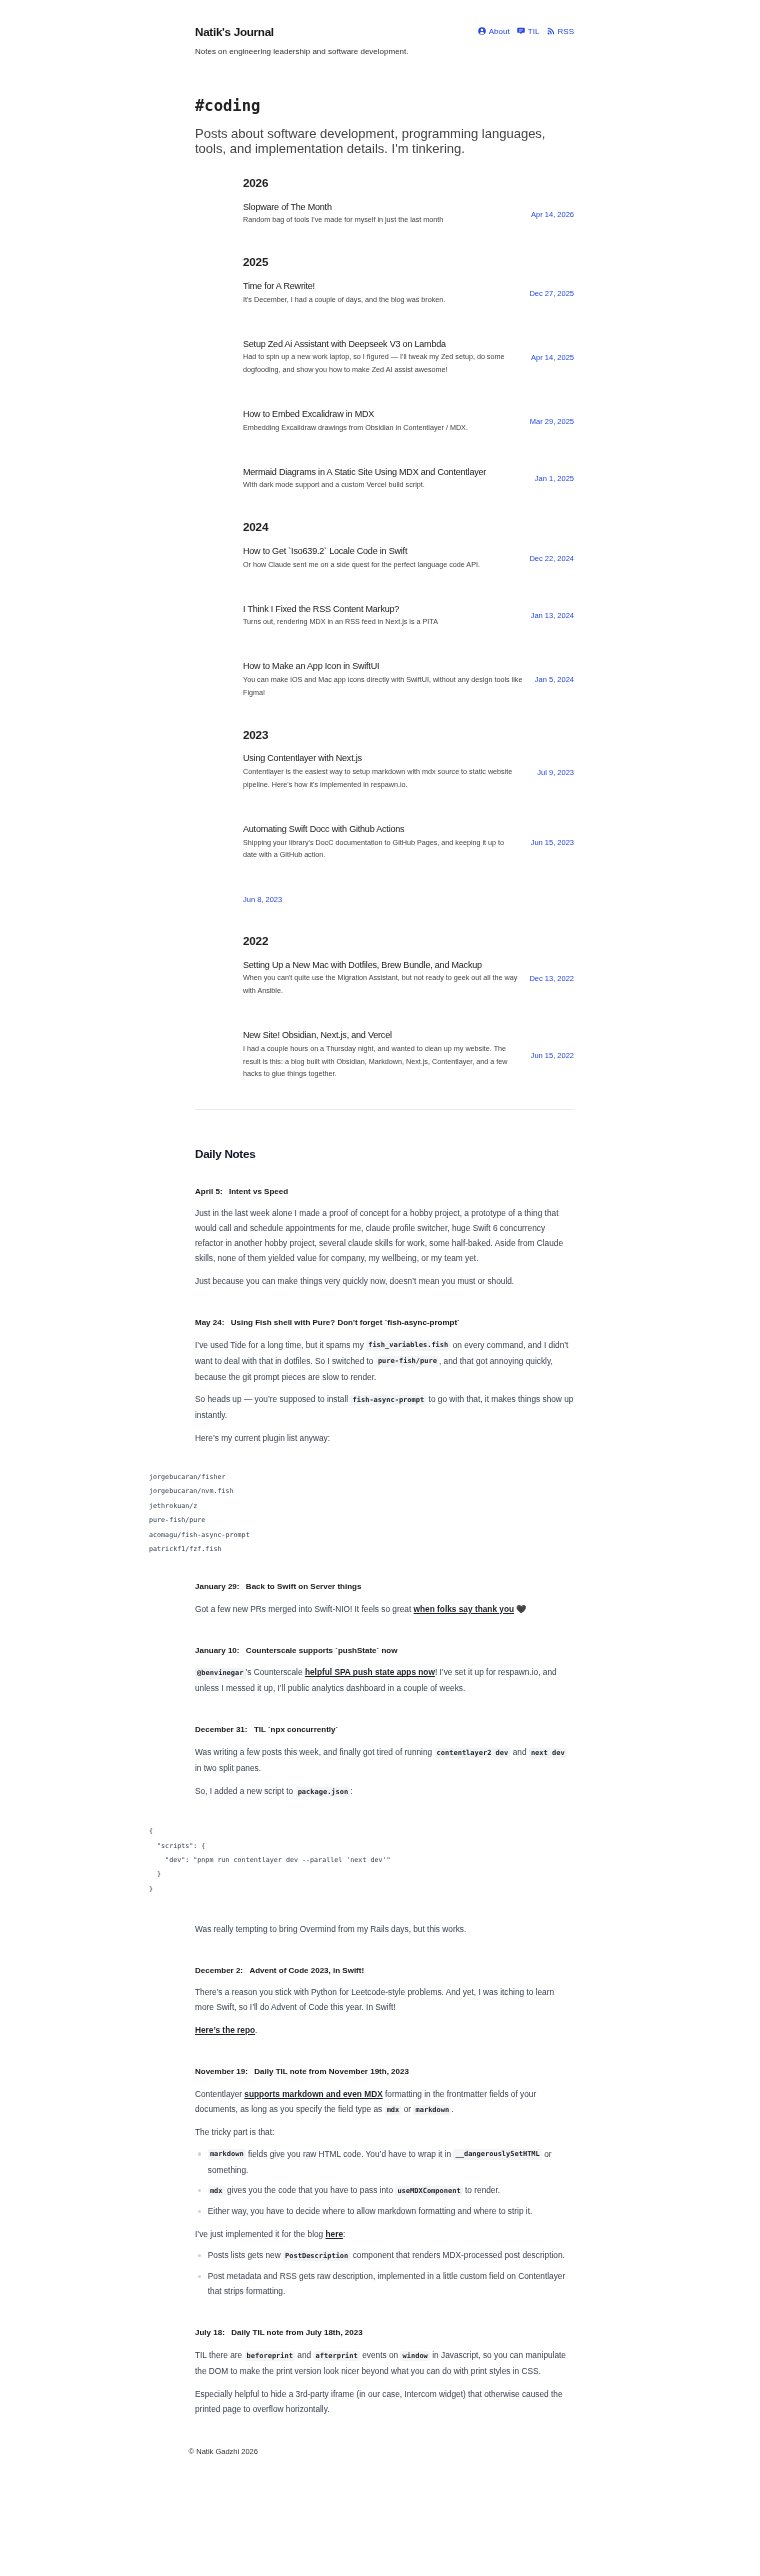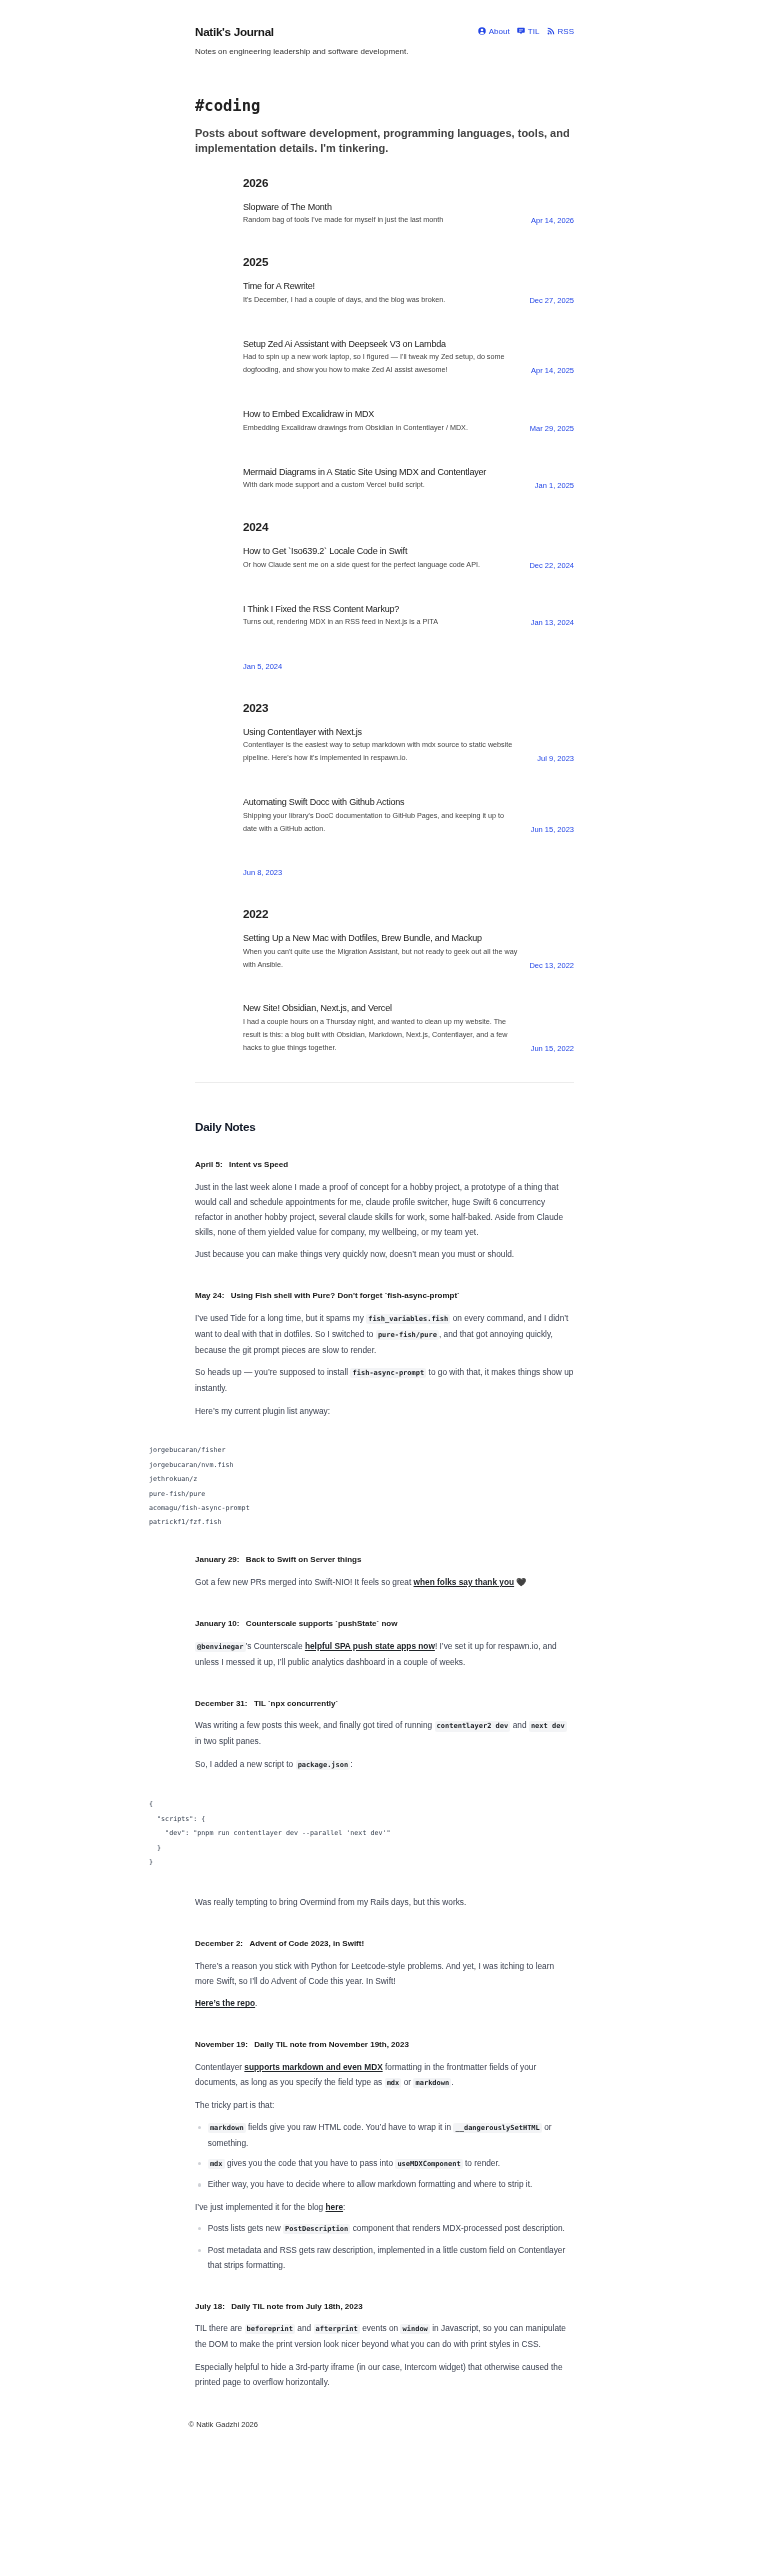--- a/index.html
+++ b/index.html
@@ -17,26 +17,26 @@
   
   .site-header { display: flex; justify-content: space-between; align-items: center; padding-top: 24.5px; }
   .site-title { font-size: 11.7px; font-weight: 700; letter-spacing: -0.3px; color: #1a1a1a; }
   .nav { display: flex; gap: 7.5px; align-items: center; }
   .nav a { display: flex; align-items: center; gap: 2.7px; color: #2447e6; text-decoration: none; font-size: 8px; }
   .nav svg { width: 8px; height: 8px; fill: #2447e6; }
   .site-tagline { margin-top: 9.6px; font-size: 8px; color: #333; }
 
   
   .tag-title { margin-top: 41px; font-family: "DejaVu Sans Mono", "Liberation Mono", monospace; font-size: 15.5px; font-weight: 700; color: #222; }
-  .tag-desc { margin-top: 10.7px; font-size: 11px; line-height: 15px; color: #444; font-weight: bold; }
+  .tag-desc { margin-top: 10.7px; font-size: 13px; line-height: 15px; color: #444; }
 
   
   .year-block { margin-top: 16px; margin-left: 48px; }
   .year-heading { font-size: 11.7px; font-weight: 700; color: #222; margin-bottom: 12.8px; letter-spacing: -0.2px; }
-  .post { display: flex; justify-content: space-between; align-items: flex-end; margin-bottom: 32px; }
+  .post { display: flex; justify-content: space-between; align-items: center; margin-bottom: 32px; }
   .post:last-child { margin-bottom: 28px; }
   .post-main { flex: 1; padding-right: 10.7px; }
   .post-title { font-size: 9px; color: #222; letter-spacing: -0.2px; text-decoration: none; display: block; line-height: 11.7px; }
   .post-desc { font-size: 7.2px; color: #444; line-height: 12.8px; margin-top: 1.1px; }
   .post-date { font-size: 7.5px; color: #2447e6; white-space: nowrap; line-height: 11.7px; }
 
   .divider { height: 0.5px; background: #ececec; margin-top: 9.6px; }
 
   
   .notes-title { margin-top: 37px; font-size: 11.7px; font-weight: 700; color: #111827; letter-spacing: -0.3px; }
@@ -149,20 +149,24 @@
       <span class="post-date">Dec 22, 2024</span>
     </div>
     <div class="post">
       <div class="post-main">
         <a class="post-title">I Think I Fixed the RSS Content Markup?</a>
         <p class="post-desc">Turns out, rendering MDX in an RSS feed in Next.js is a PITA</p>
       </div>
       <span class="post-date">Jan 13, 2024</span>
     </div>
     <div class="post">
+      <div class="post-main">
+        <a class="post-title">How to Make an App Icon in SwiftUI</a>
+        <p class="post-desc">You can make iOS and Mac app icons directly with SwiftUI, without any design tools like Figma!</p>
+      </div>
       <span class="post-date">Jan 5, 2024</span>
     </div>
   </section>
 
   <section class="year-block">
     <h2 class="year-heading">2023</h2>
     <div class="post">
       <div class="post-main">
         <a class="post-title">Using Contentlayer with Next.js</a>
         <p class="post-desc">Contentlayer is the easiest way to setup markdown with mdx source to static website pipeline. Here's how it's implemented in respawn.io.</p>

